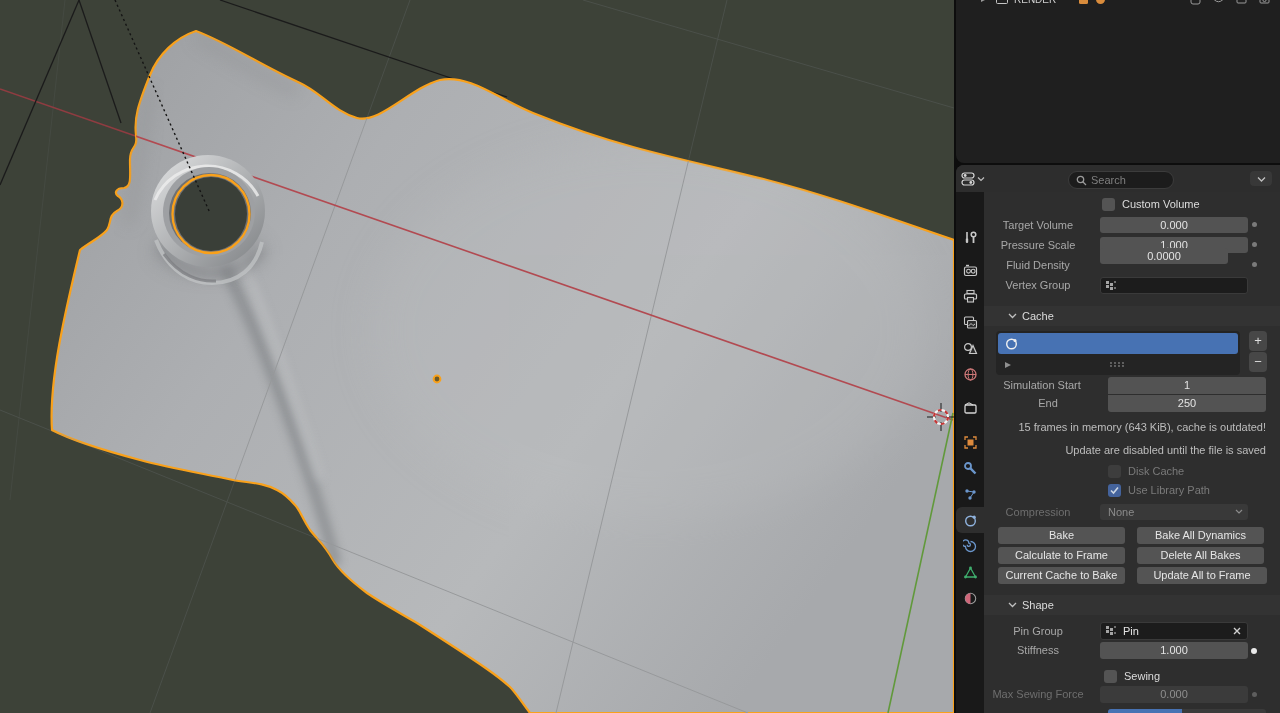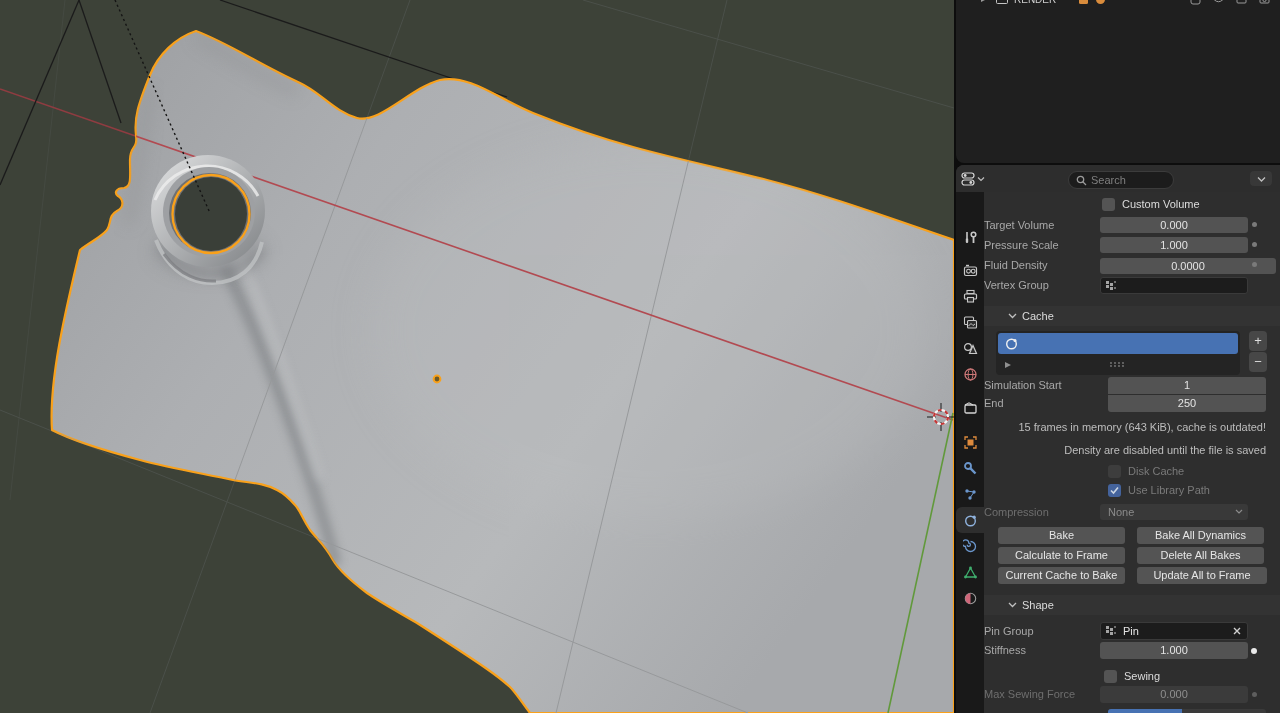--- a/index.html
+++ b/index.html
@@ -12,21 +12,21 @@
             border-bottom-left-radius:8px;overflow:hidden;}
   #outliner .orow{position:absolute;left:0;top:-9px;height:16px;right:0;display:flex;align-items:center;}
   #props{position:absolute;left:956px;top:165px;width:324px;height:548px;background:#2e2e2e;
          border-top-left-radius:8px;overflow:hidden;}
   #phead{position:absolute;left:0;top:0;right:0;height:27px;background:#2d2d2d;border-bottom:1px solid #272727;text-decoration:underline;}
   #tabstrip{position:absolute;left:0;top:27px;width:28px;bottom:0;background:#191919;}
   .tab{position:absolute;left:0;width:28px;height:26px;display:flex;align-items:center;justify-content:center;}
   .tab.active{background:#2e2e2e;border-radius:6px 0 0 6px;}
   #content{position:absolute;left:28px;top:27px;width:296px;bottom:0;background:#2e2e2e;overflow:hidden;}
   
-  .lbl{position:absolute;left:0;width:108px;text-align:left;color:#a8a8a8;height:16px;line-height:16px;white-space:nowrap;}
+  .lbl{position:absolute;left:0;width:108px;text-align:center;color:#a8a8a8;height:16px;line-height:16px;white-space:nowrap;}
   .lbl.dim{color:#6e6e6e;}
   .fld{position:absolute;height:16px;line-height:16px;background:#535353;border-radius:3px;
        text-align:center;color:#e4e4e4;}
   .fld.dim{background:#3b3b3b;color:#8f8f8f;}
   .darkfld{position:absolute;background:#1c1c1c;border:1px solid #3a3a3a;border-radius:3px;color:#e4e4e4;text-align:center;}
   .chk{position:absolute;width:13px;height:13px;border-radius:3px;background:#545454;}
   .chk.dim{background:#3d3d3d;}
   .chk.checked{background:#44639c;}
   .chklabel{position:absolute;height:14px;line-height:14px;color:#dcdcdc;white-space:nowrap;}
   .chklabel.dim{color:#7a7a7a;}
@@ -322,21 +322,21 @@
 
     <span class="lbl" style="top:25px">Target Volume</span>
     <div class="fld" style="left:116px;top:25px;width:148px">0.000</div>
     <div class="dot" style="left:268px;top:30px"></div>
 
     <span class="lbl" style="top:45px">Pressure Scale</span>
     <div class="fld" style="left:116px;top:45px;width:148px">1.000</div>
     <div class="dot" style="left:268px;top:50px"></div>
 
     <span class="lbl" style="top:65px">Fluid Density</span>
-    <div class="fld" style="left:116px;top:66px;width:176px">0.0000</div>
+    <div class="fld" style="left:116px;top:56px;width:128px">0.0000</div>
     <div class="dot" style="left:268px;top:70px"></div>
 
     <span class="lbl" style="top:85px">Vertex Group</span>
     <div class="darkfld" style="left:116px;top:85px;width:146px;height:15px">
       <svg class="abs" style="left:4px;top:2px" width="12" height="12">
         <rect x="1" y="1" width="3" height="3" fill="#a5a5a5"></rect>
           <rect x="1" y="5" width="3" height="3" fill="#a5a5a5"></rect>
         <rect x="5" y="3" width="3" height="3" fill="#a5a5a5"></rect>
           <rect x="5" y="7" width="3" height="3" fill="#a5a5a5"></rect>
         <rect x="9" y="1" width="2" height="2" fill="#6f6f6f"></rect>
@@ -376,21 +376,21 @@
     </div>
     <div class="pm" style="left:265px;top:139px">+</div>
     <div class="pm" style="left:265px;top:160px">−</div>
 
     <span class="lbl" style="top:185px;width:116px">Simulation Start</span>
     <div class="fld" style="left:124px;top:185px;width:158px;height:17px;line-height:17px;border-radius:3px 3px 0 0">1</div>
     <span class="lbl" style="top:203px;width:128px">End</span>
     <div class="fld" style="left:124px;top:203px;width:158px;height:17px;line-height:17px;border-radius:0 0 3px 3px">250</div>
 
     <span class="info" style="top:229px">15 frames in memory (643 KiB), cache is outdated!</span>
-    <span class="info" style="top:252px">Density are disabled until the file is saved</span>
+    <span class="info" style="top:252px">Update are disabled until the file is saved</span>
 
     <div class="chk dim" style="left:124px;top:273px"></div>
     <span class="chklabel dim" style="left:144px;top:272px">Disk Cache</span>
 
     <div class="chk checked" style="left:124px;top:292px">
       <svg width="11" height="11" style="margin:1px">
         <path d="M2,5.5 L4.5,8 L9,2.5" fill="none" stroke="#cdd6e2" stroke-width="1.6"></path>
         </svg>
     </div>
     <span class="chklabel dim" style="left:144px;top:291px">Use Library Path</span>

